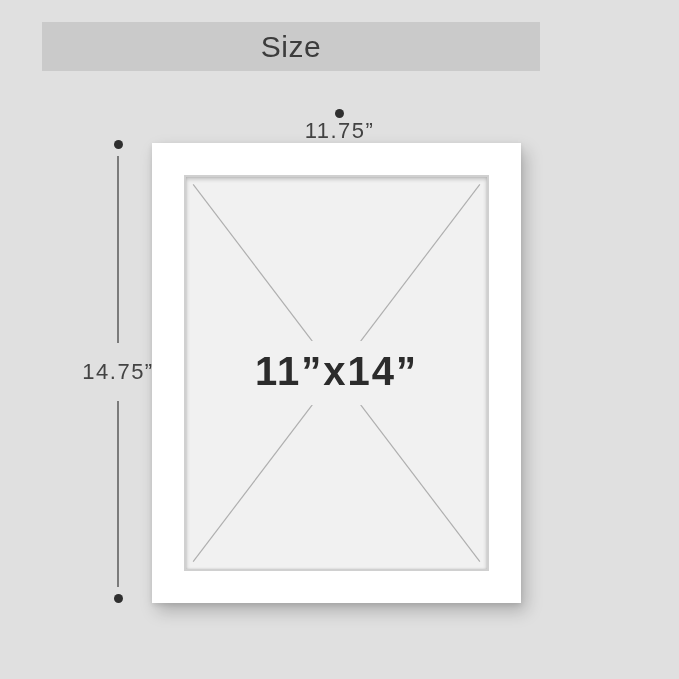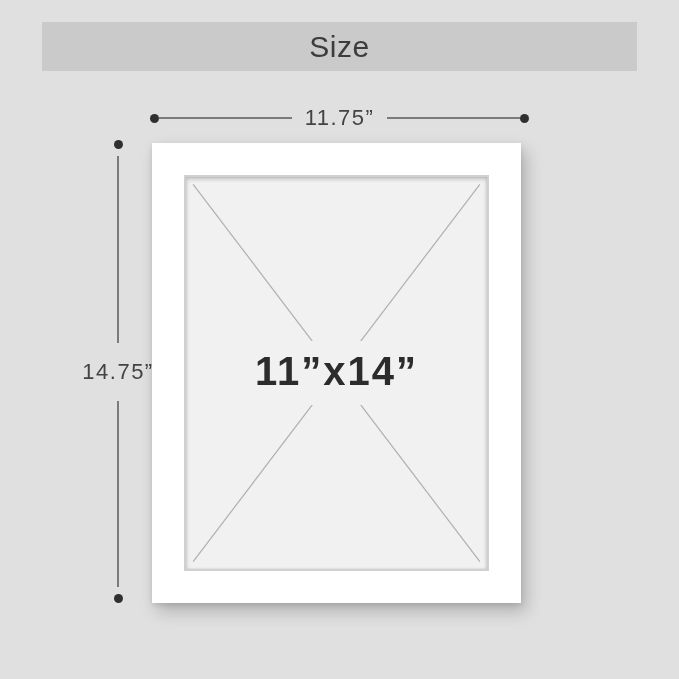--- a/index.html
+++ b/index.html
@@ -13,21 +13,21 @@
     overflow: hidden;
     background: var(--page-bg, #e0e0e0);
     font-family: "Liberation Sans", sans-serif;
   }
 
   
   .banner {
     position: absolute;
     left: 42px;
     top: 22px;
-    width: 595px;
+    width: 498px;
     height: 49px;
     background: var(--banner-bg, #cacaca);
     display: flex;
     align-items: center;
     justify-content: center;
   }
   .banner-title {
     font-size: 30px;
     letter-spacing: 0.5px;
     color: var(--banner-text, #3c3c3c);
@@ -49,20 +49,21 @@
     flex: 0 0 auto;
   }
   .dim-horizontal {
     position: absolute;
     left: 150px;
     top: 109px;
     width: 379px;
     height: 18px;
     display: flex;
     align-items: center;
+    flex-direction: column;
   }
   .dim-horizontal .dim-line {
     flex: 1 1 auto;
     height: 2px;
     background: var(--dimension-line, #7b7b7b);
   }
   .dim-horizontal .dim-label {
     padding: 0 13px;
   }
   .dim-vertical {

